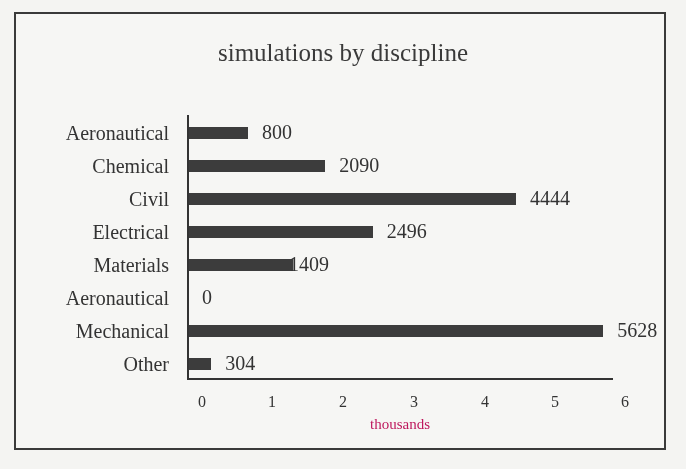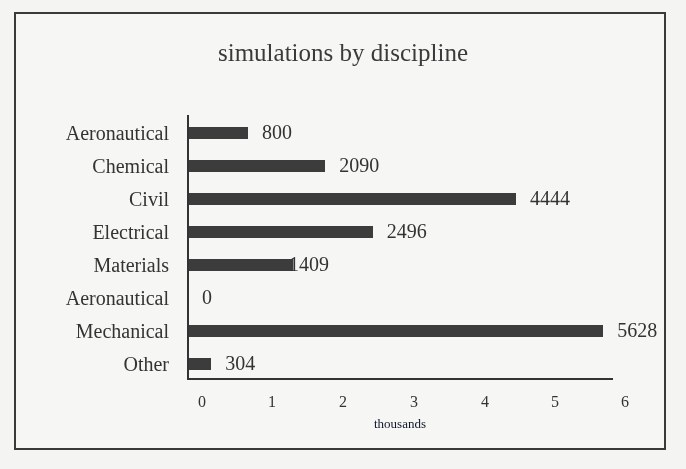--- a/index.html
+++ b/index.html
@@ -5,21 +5,21 @@
   html,body{margin:0;padding:0;background:#f4f4f2;}
   body{width:686px;height:469px;position:relative;overflow:hidden;font-family:"Liberation Serif","DejaVu Serif",serif;color:#2e2e2e;}
   .frame{position:absolute;left:14px;top:12px;width:652px;height:438px;border:2px solid #3a3a3a;box-sizing:border-box;background:#f6f6f4;}
   .title{position:absolute;left:0;top:38px;width:686px;text-align:center;font-size:25px;line-height:29px;color:#3a3a3a;}
   .yaxis{position:absolute;left:187px;top:115px;width:2px;height:265px;background:#333;}
   .xaxis{position:absolute;left:187px;top:378px;width:426px;height:2px;background:#333;}
   .cat{position:absolute;right:517px;font-size:20px;line-height:18px;text-align:right;white-space:nowrap;color:#333;}
   .bar{position:absolute;left:189px;height:12px;background:#3c3c3c;}
   .val{position:absolute;font-size:20px;line-height:18px;color:#333;}
   .tick{position:absolute;top:393px;font-size:16px;width:20px;text-align:center;color:#333;}
-  .xlabel{position:absolute;top:416px;left:350px;width:100px;text-align:center;font-size:13px;color:#0f172a;}
+  .xlabel{position:absolute;top:416px;left:350px;width:100px;text-align:center;font-size:15px;color:#be185d;}
 </style>
 </head>
 <body>
 
 <div class="frame"></div>
 <div class="title">
   <div>simulations by discipline</div>
 </div>
 <div class="yaxis"></div>
 <div class="xaxis"></div>

